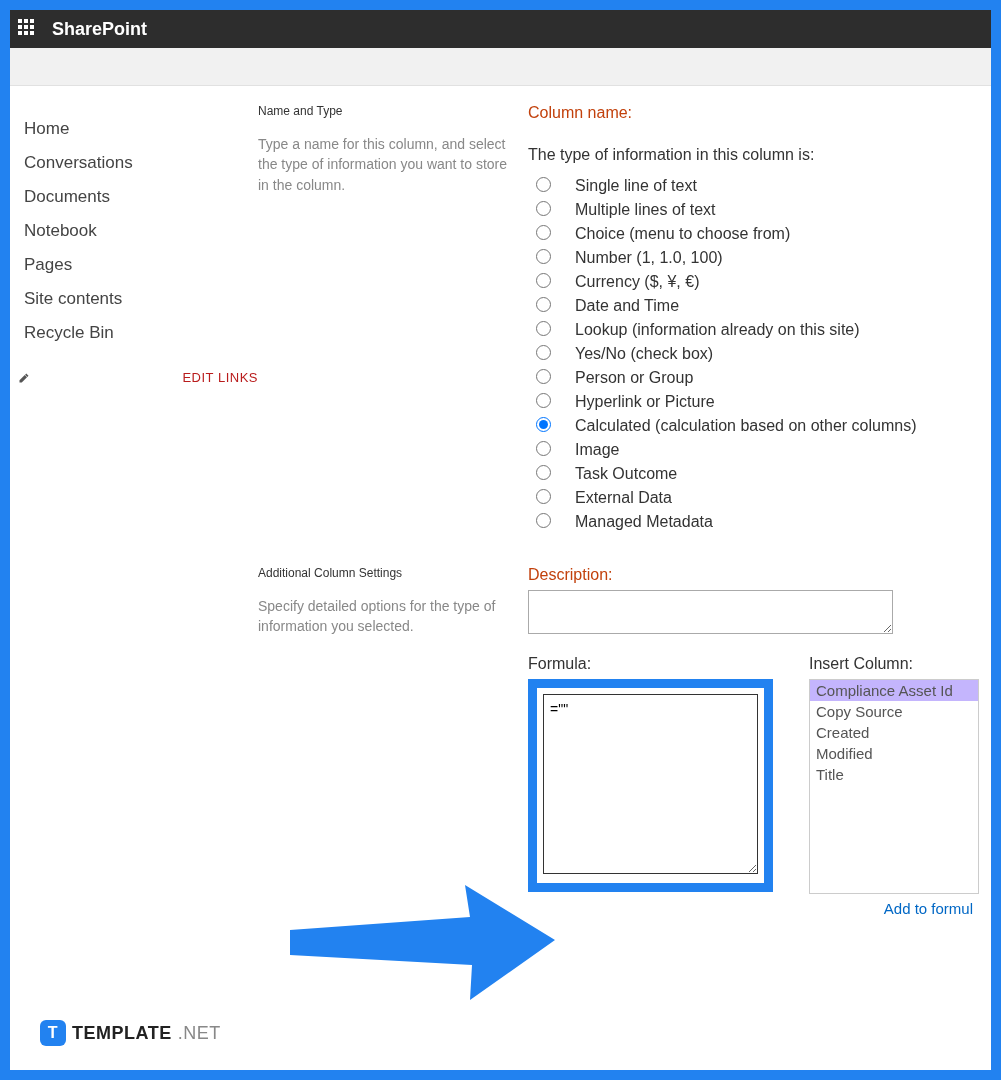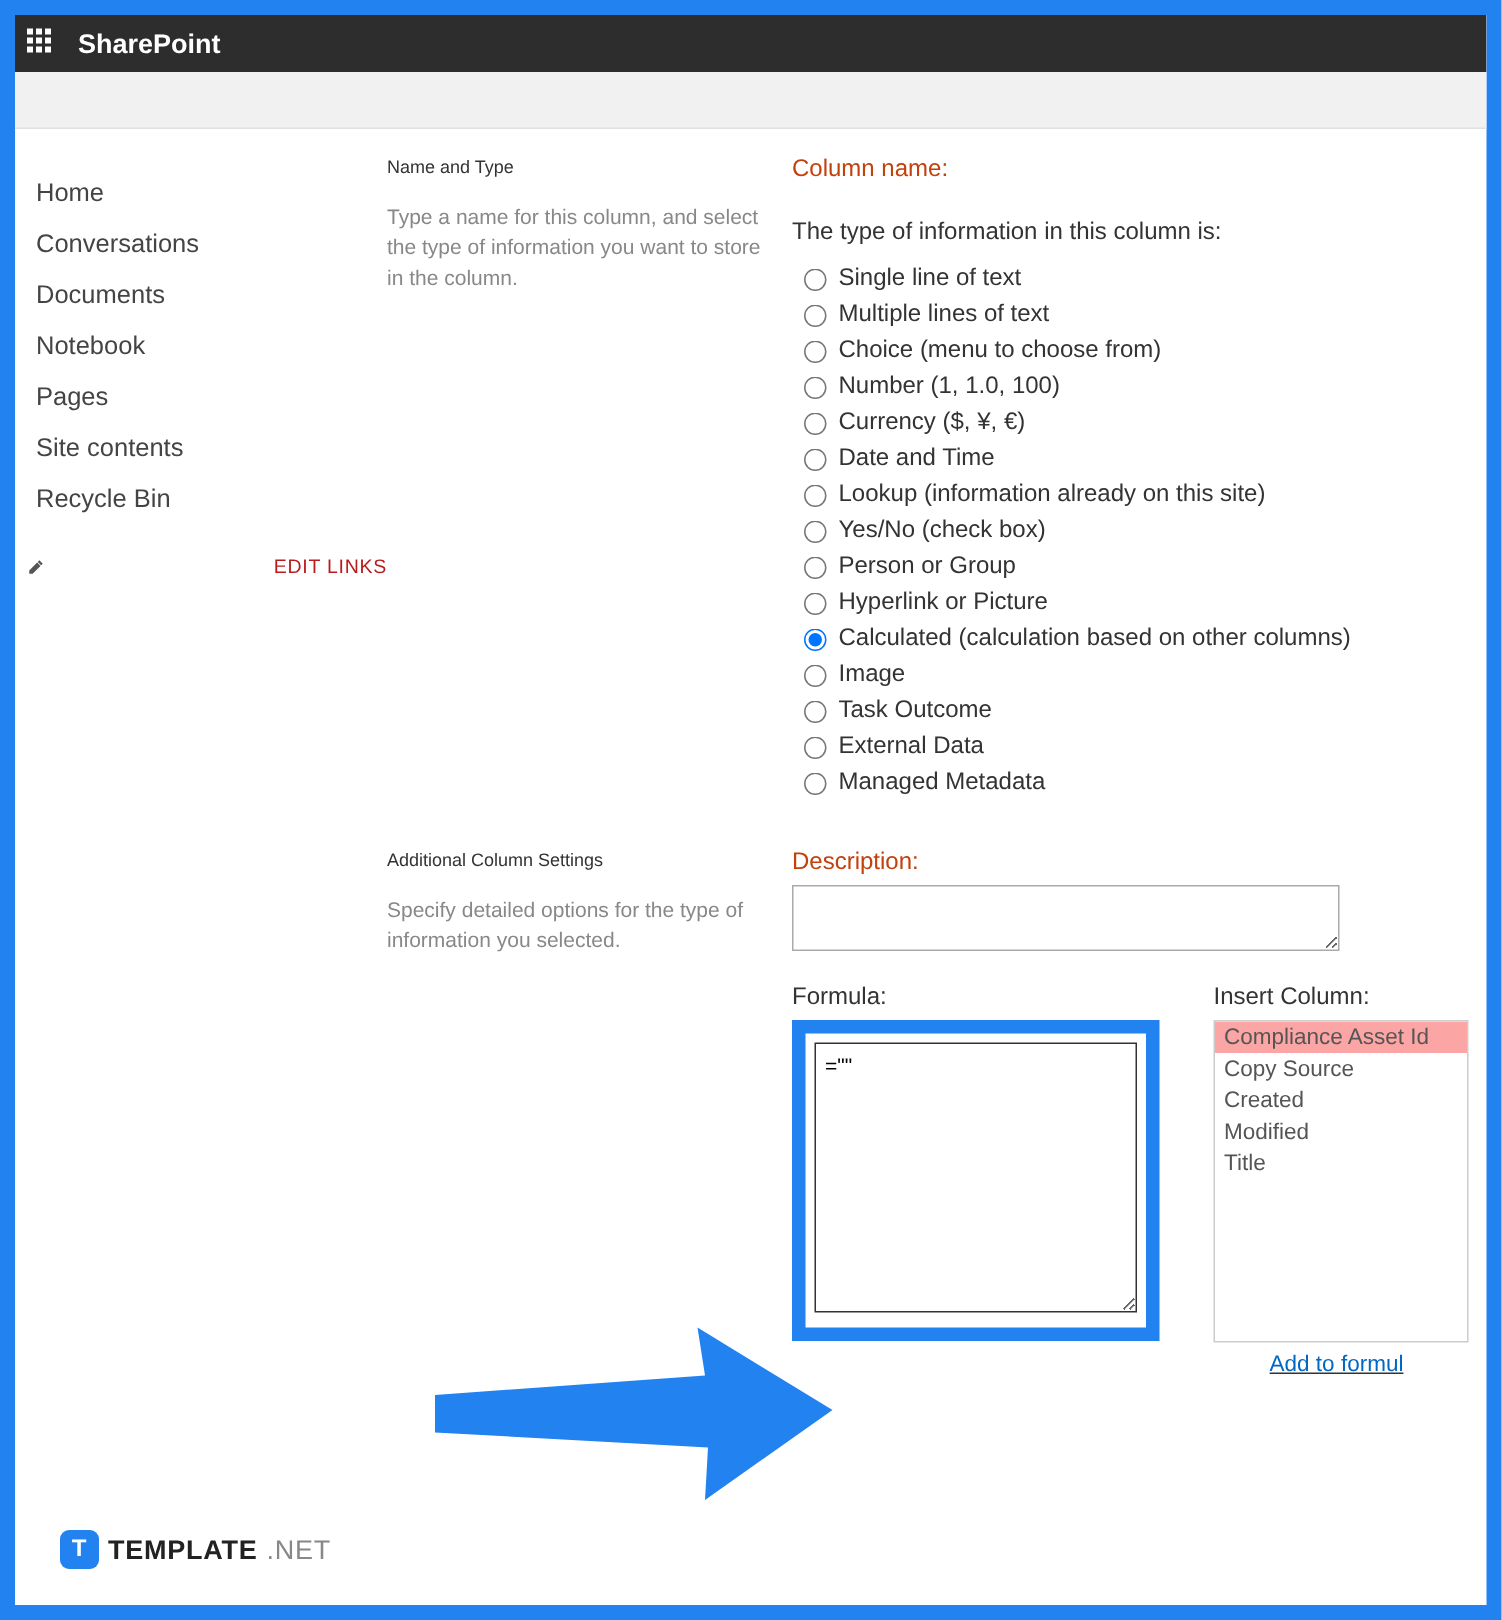--- a/index.html
+++ b/index.html
@@ -111,22 +111,22 @@
     width: 290px;
   }
   .type-prompt {
     margin-top: 24px;
     margin-bottom: 10px;
     font-size: 16px;
   }
   .radio-list { padding-left: 8px; }
   .radio-row {
     display: flex;
-    align-items: center;
-    gap: 8px;
+    align-items: flex-start;
+    gap: 24px;
     padding: 3px 0;
     font-size: 16px;
   }
   .radio-row input[type=radio] {
     width: 15px; height: 15px;
   }
   .desc-textarea {
     width: 365px;
     height: 44px;
     border: 1px solid #aaa;
@@ -161,27 +161,26 @@
     height: 215px;
     border: 1px solid #ccc;
     overflow-y: scroll;
     font-size: 15px;
   }
   .insert-listbox div {
     padding: 2px 6px;
     color: #555;
   }
   .insert-listbox div.selected {
-    background: #fca5a5;
+    background: #c4b5fd;
   }
   .add-link {
-    text-align: center;
+    text-align: right;
     margin-top: 6px;
     padding-right: 6px;
-    text-decoration: underline;
   }
   .add-link a { color: #0067c5; font-size: 15px; text-decoration: none; }
   .arrow-annot {
     position: absolute;
     left: 270px;
     top: 865px;
     width: 280px;
     height: 130px;
     pointer-events: none;
   }

